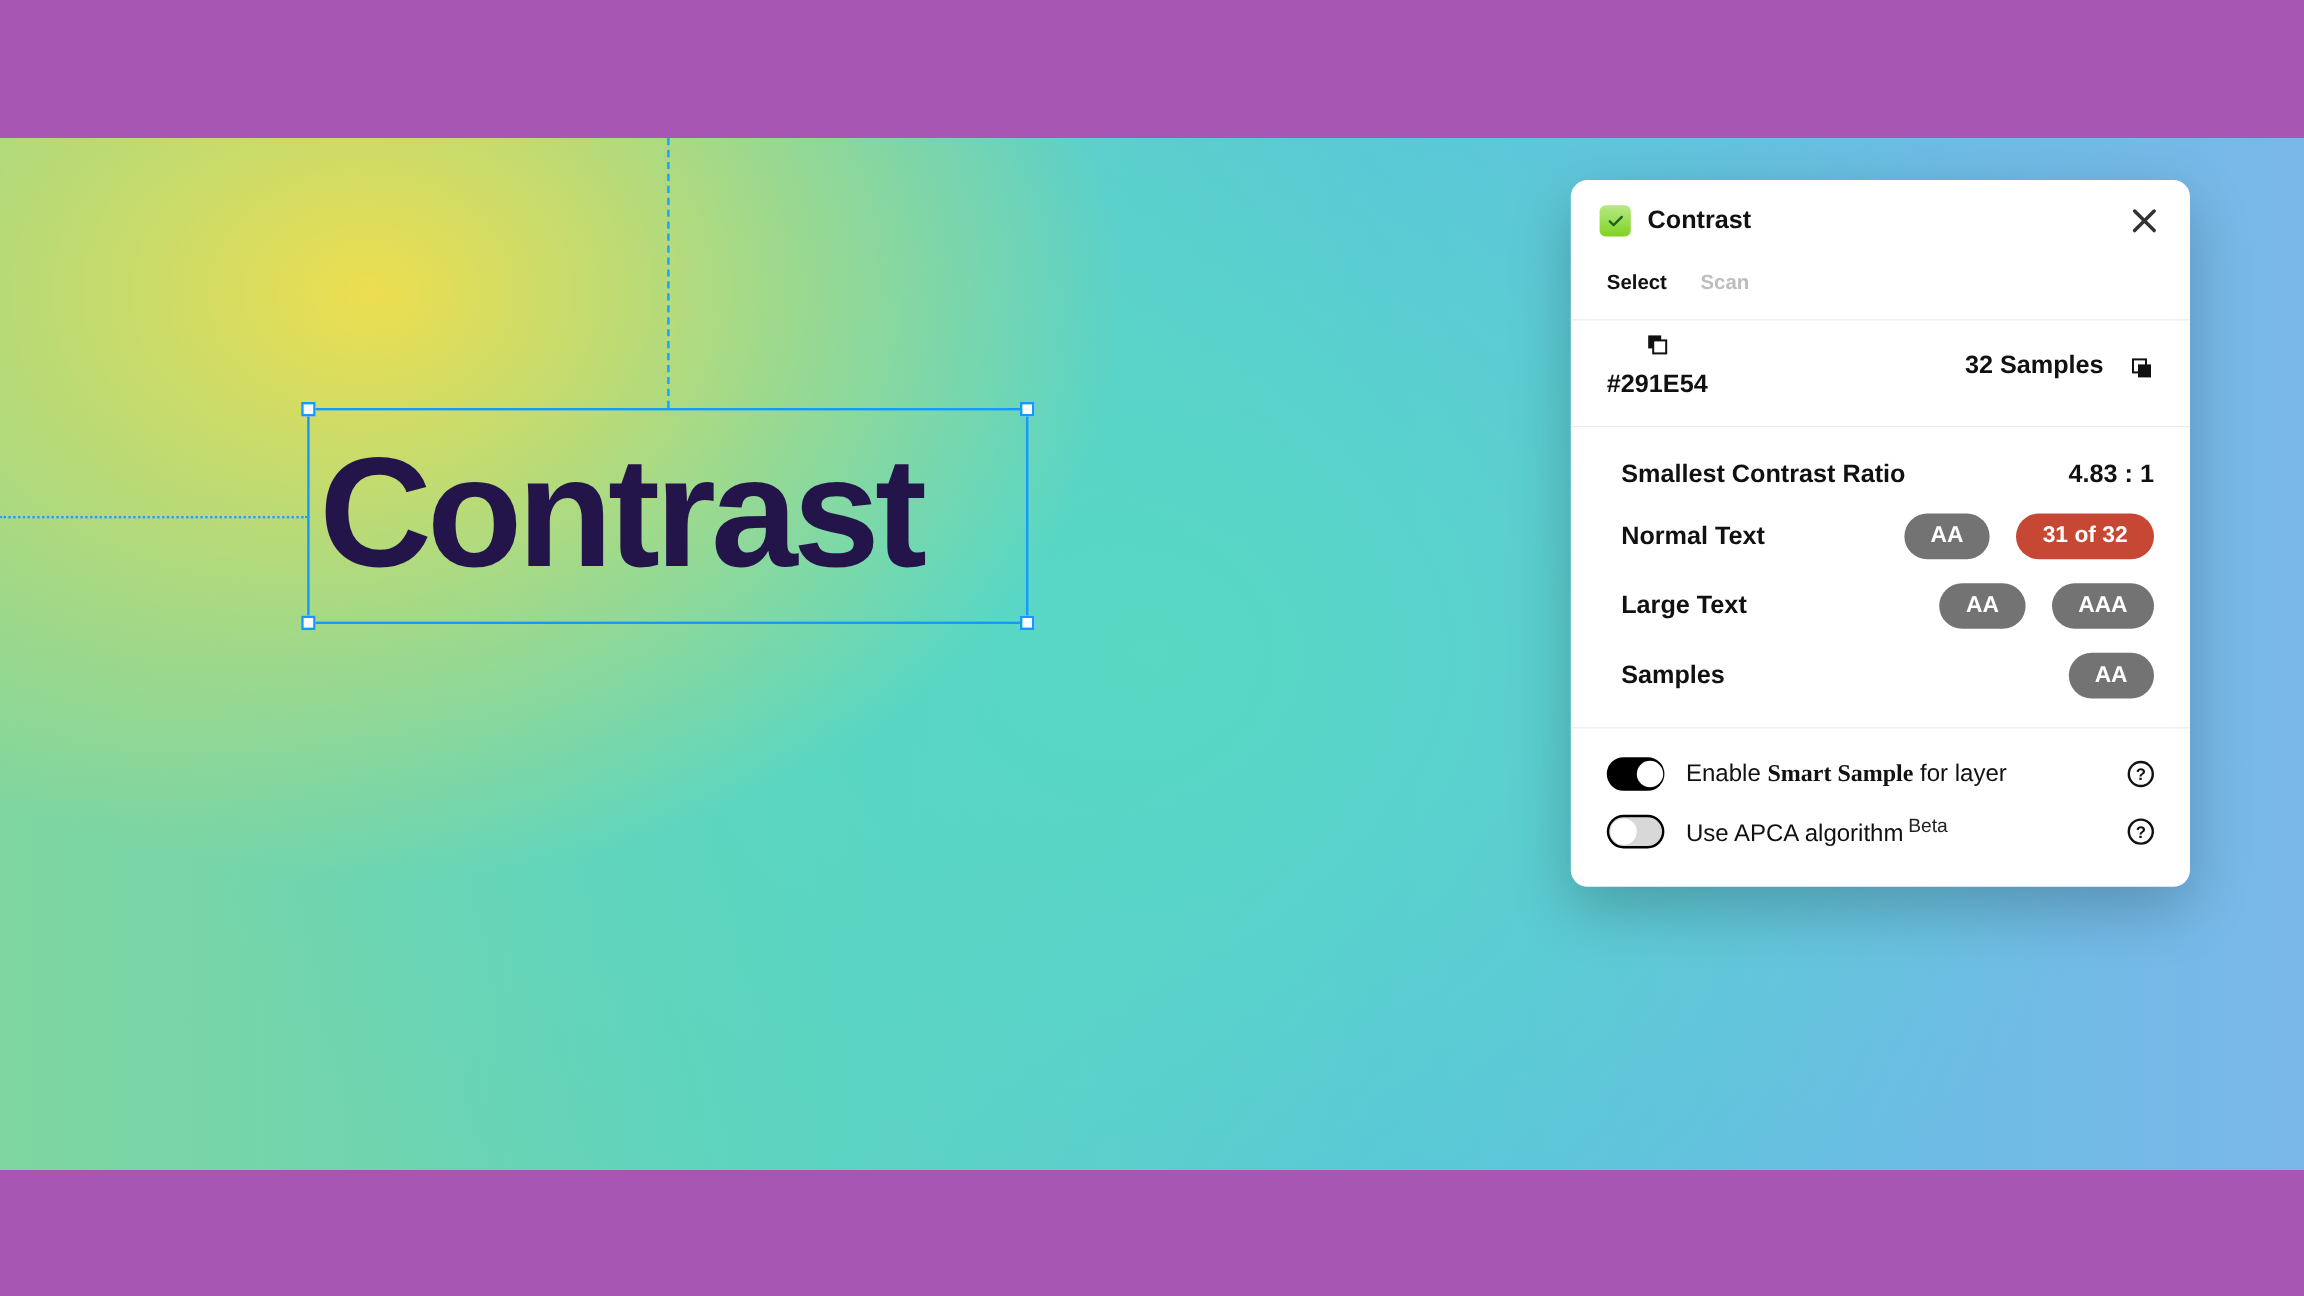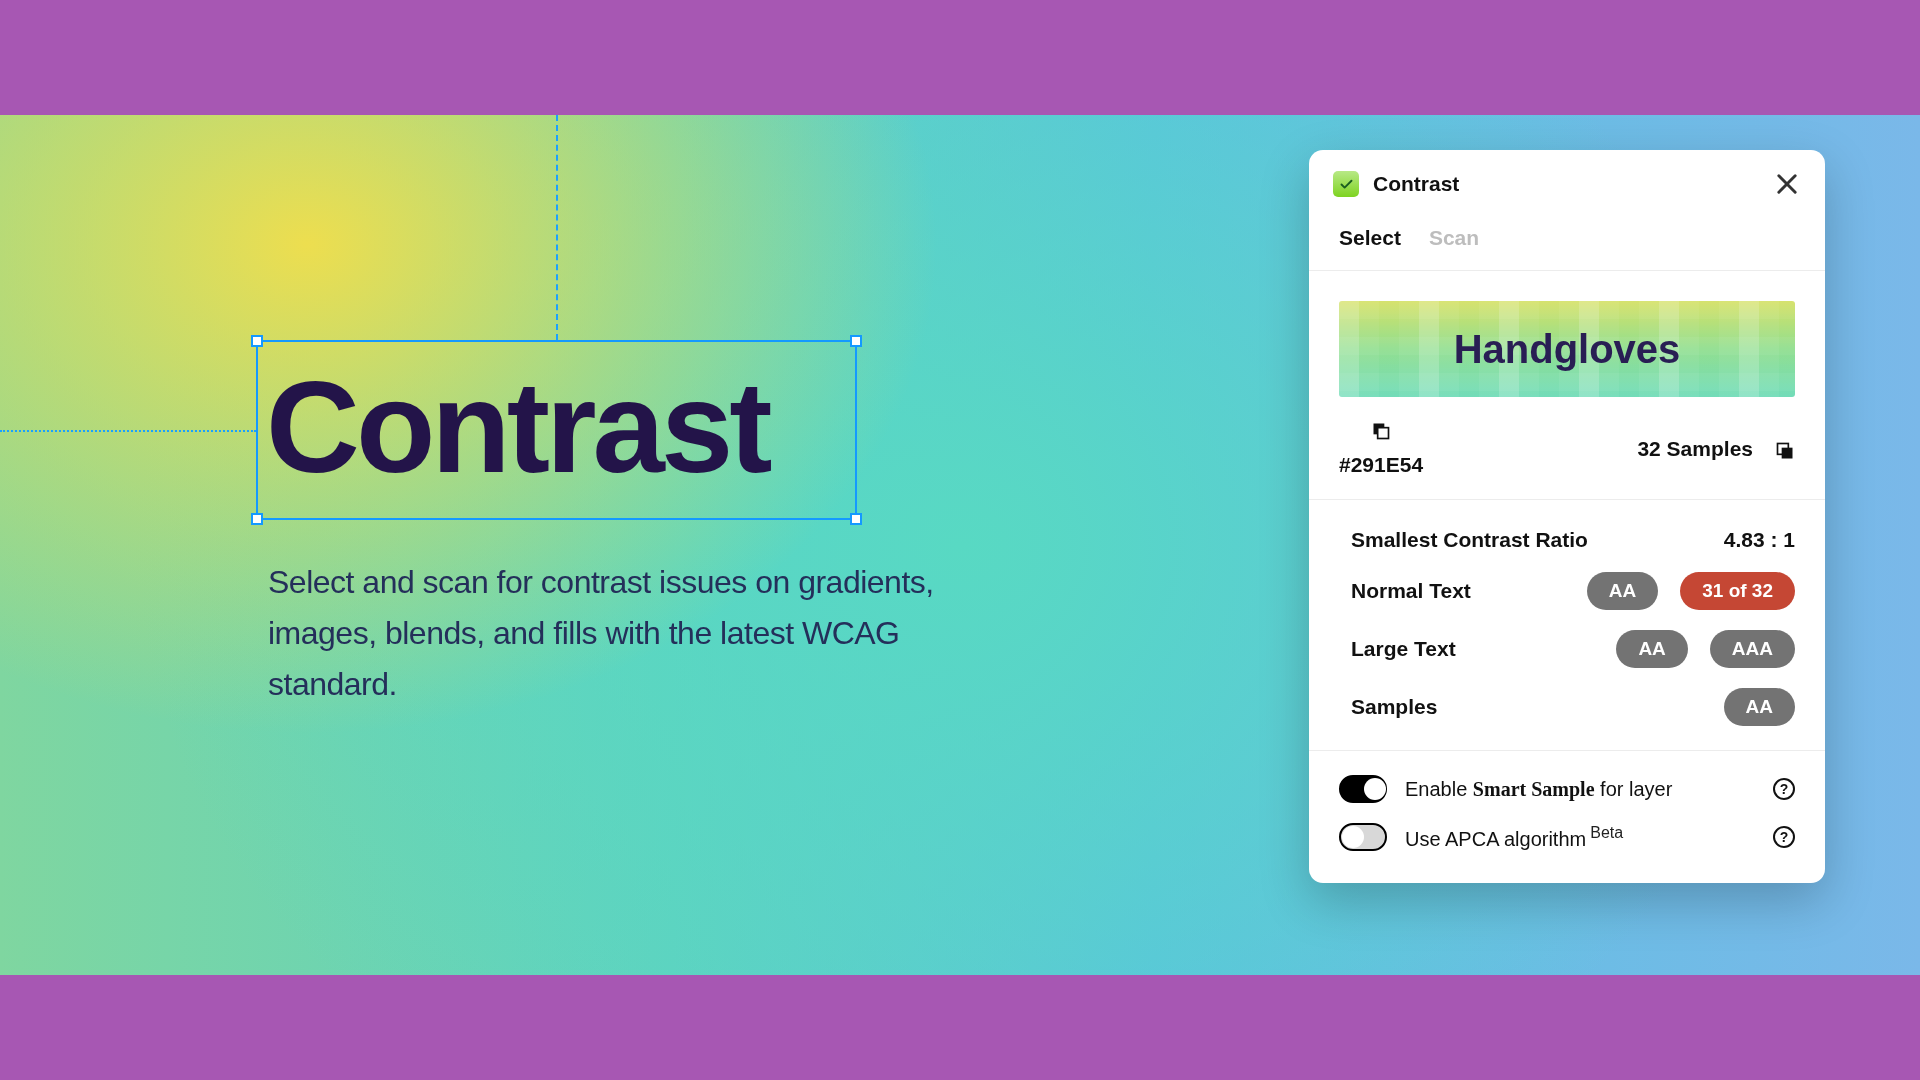--- a/index.html
+++ b/index.html
@@ -107,21 +107,21 @@
   .app-icon svg { width: 15px; height: 15px; }
   .panel-title { font-size: 21px; font-weight: 700; flex: 1; }
   .close-btn { width: 28px; height: 28px; cursor: pointer; color: #333; }
   .close-btn svg { width: 100%; height: 100%; }
 
   .tabs {
     display: flex;
     gap: 28px;
     padding: 8px 30px 20px 30px;
     border-bottom: 1px solid #ececec;
-    font-size: 21px;
+    font-size: 17px;
     font-weight: 700;
   }
   .tab { cursor: pointer; color: #bdbdbd; }
   .tab.active { color: #111; }
 
   .preview-wrap { padding: 30px 30px 14px 30px; }
   .preview-box {
     position: relative;
     height: 96px;
     overflow: hidden;
@@ -210,21 +210,20 @@
     <div class="guide-h"></div>
 
     <div class="selected">
       <div class="big-title">Contrast</div>
       <div class="handle h-tl"></div>
       <div class="handle h-tr"></div>
       <div class="handle h-bl"></div>
       <div class="handle h-br"></div>
     </div>
 
-    <div class="subtitle">Select and scan for contrast issues on gradients, images, blends, and fills with the latest WCAG standard.</div>
 
     <div class="panel">
       <div class="panel-header">
         <div class="app-icon">
           <svg viewBox="0 0 24 24">
               <path d="M4 12l5 5L20 6" fill="none" stroke="#1b5e20" stroke-width="3" stroke-linecap="round" stroke-linejoin="round"></path>
             </svg>
         </div>
         <div class="panel-title">Contrast</div>
         <div class="close-btn">
@@ -232,26 +231,20 @@
               <path d="M5 5l14 14M19 5L5 19" stroke="#333" stroke-width="2.5" stroke-linecap="round"></path>
             </svg>
         </div>
       </div>
 
       <div class="tabs">
         <div class="tab active">Select</div>
         <div class="tab">Scan</div>
       </div>
 
-      <div class="preview-wrap">
-        <div class="preview-box">
-          <div class="mosaic"></div>
-          <div class="preview-text">Handgloves</div>
-        </div>
-      </div>
 
       <div class="row">
         <div class="left-group">
           <span class="mini-icon">
             <svg viewBox="0 0 24 24">
                 <rect x="3" y="3" width="13" height="13" fill="#111"></rect>
                 <rect x="8" y="8" width="13" height="13" fill="#fff" stroke="#111" stroke-width="2"></rect>
               </svg>
           </span>
           <span class="hex">#291E54</span>

